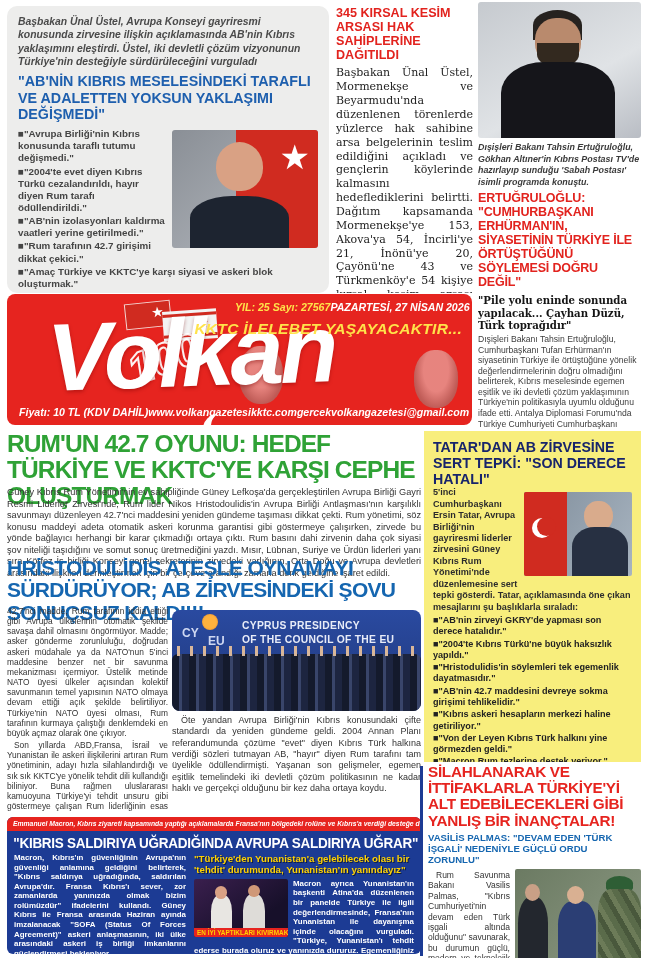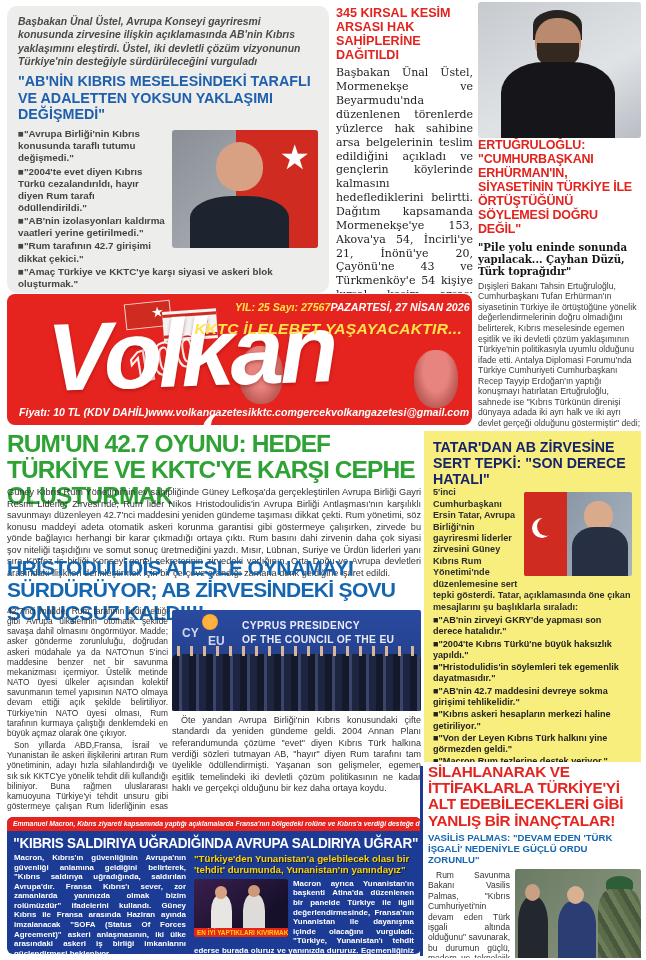--- a/index.html
+++ b/index.html
@@ -83,21 +83,21 @@
                  font-weight:bold;line-height:1.06;letter-spacing:-0.9px;}
   .main-body{position:absolute;left:7px;top:487px;width:414px;font-size:9.2px;line-height:1.25;
              text-align:justify;color:#333;}
 
   
   .sec-headline{position:absolute;left:7px;top:557px;width:418px;color:#1566b0;font-size:21px;
                 font-weight:bold;line-height:1.07;letter-spacing:-0.7px;}
   .sec-left{position:absolute;left:7px;top:606px;width:161px;height:206px;font-size:8.4px;
             line-height:1.21;text-align:justify;color:#333;overflow:hidden;}
   .sec-left .para2{margin-top:2px;text-indent:7px;}
-  .eu-photo{position:absolute;left:172px;top:610px;width:249px;height:101px;border-radius:2px;overflow:hidden;
+  .eu-photo{position:absolute;left:172px;top:610px;width:249px;height:101px;border-radius:8px;overflow:hidden;
             background:linear-gradient(180deg,#2a4aa0 0,#24408c 55%,#1b2f66 100%);}
   .eu-logo{position:absolute;left:10px;top:8px;width:52px;height:34px;color:#cfd8f2;font-weight:bold;font-size:12px;}
   .eu-logo .eu-sun{position:absolute;left:20px;top:-4px;width:16px;height:16px;border-radius:50%;
                    background:radial-gradient(#ffb23e 0 55%,#e07a1f 100%);}
   .eu-logo .eu-cy{position:absolute;left:0;top:8px;}
   .eu-logo .eu-eu{position:absolute;left:26px;top:16px;}
   .eu-title{position:absolute;left:70px;top:9px;color:#e8ecf8;font-weight:bold;font-size:10.3px;line-height:1.35;
             letter-spacing:.3px;}
   .eu-crowd{position:absolute;left:0;bottom:0;width:100%;height:56%;
             background:repeating-linear-gradient(90deg,#141a2c 0 7px,#39456a 7px 10px,#1d2540 10px 17px);
@@ -195,20 +195,21 @@
 
   </div>
 
   <div class="box-top-right">
     <div class="tr-photo">
       <div class="e-hair"></div>
       <div class="e-head"></div>
       <div class="e-beard"></div>
       <div class="e-body"></div>
     </div>
+    <div class="tr-caption">Dışişleri Bakanı Tahsin Ertuğruloğlu, Gökhan Altıner'in Kıbrıs Postası TV'de hazırlayıp sunduğu 'Sabah Postası' isimli programda konuştu.</div>
     <div class="tr-headline">ERTUĞRULOĞLU: "CUMHURBAŞKANI ERHÜRMAN'IN, SİYASETİNİN TÜRKİYE İLE ÖRTÜŞTÜĞÜNÜ SÖYLEMESİ DOĞRU DEĞİL"</div>
     <div class="tr-subhead">"Pile yolu eninde sonunda yapılacak... Çayhan Düzü, Türk toprağıdır"</div>
     <div class="tr-body">Dışişleri Bakanı Tahsin Ertuğruloğlu, Cumhurbaşkanı Tufan Erhürman'ın siyasetinin Türkiye ile örtüştüğüne yönelik değerlendirmelerinin doğru olmadığını belirterek, Kıbrıs meselesinde egemen eşitlik ve iki devletli çözüm yaklaşımının Türkiye'nin politikasıyla uyumlu olduğunu ifade etti. Antalya Diplomasi Forumu'nda Türkiye Cumhuriyeti Cumhurbaşkanı Recep Tayyip Erdoğan'ın yaptığı konuşmayı hatırlatan Ertuğruloğlu, sahnede ise "Kıbrıs Türkünün direnişi dünyaya adada iki ayrı halk ve iki ayrı devlet gerçeği olduğunu göstermiştir" dedi; cümlenin Cumhurbaşkanı Tufan Erhürman'ın izlediği politikayla örtüşmediğini söyledi</div>
   </div>
 
   <div class="masthead">
     <div class="mh-face mh-face1"></div>
     <div class="mh-face mh-face2"></div>
     <div class="mh-flag-tr">
       <span class="fl-star">★</span>

